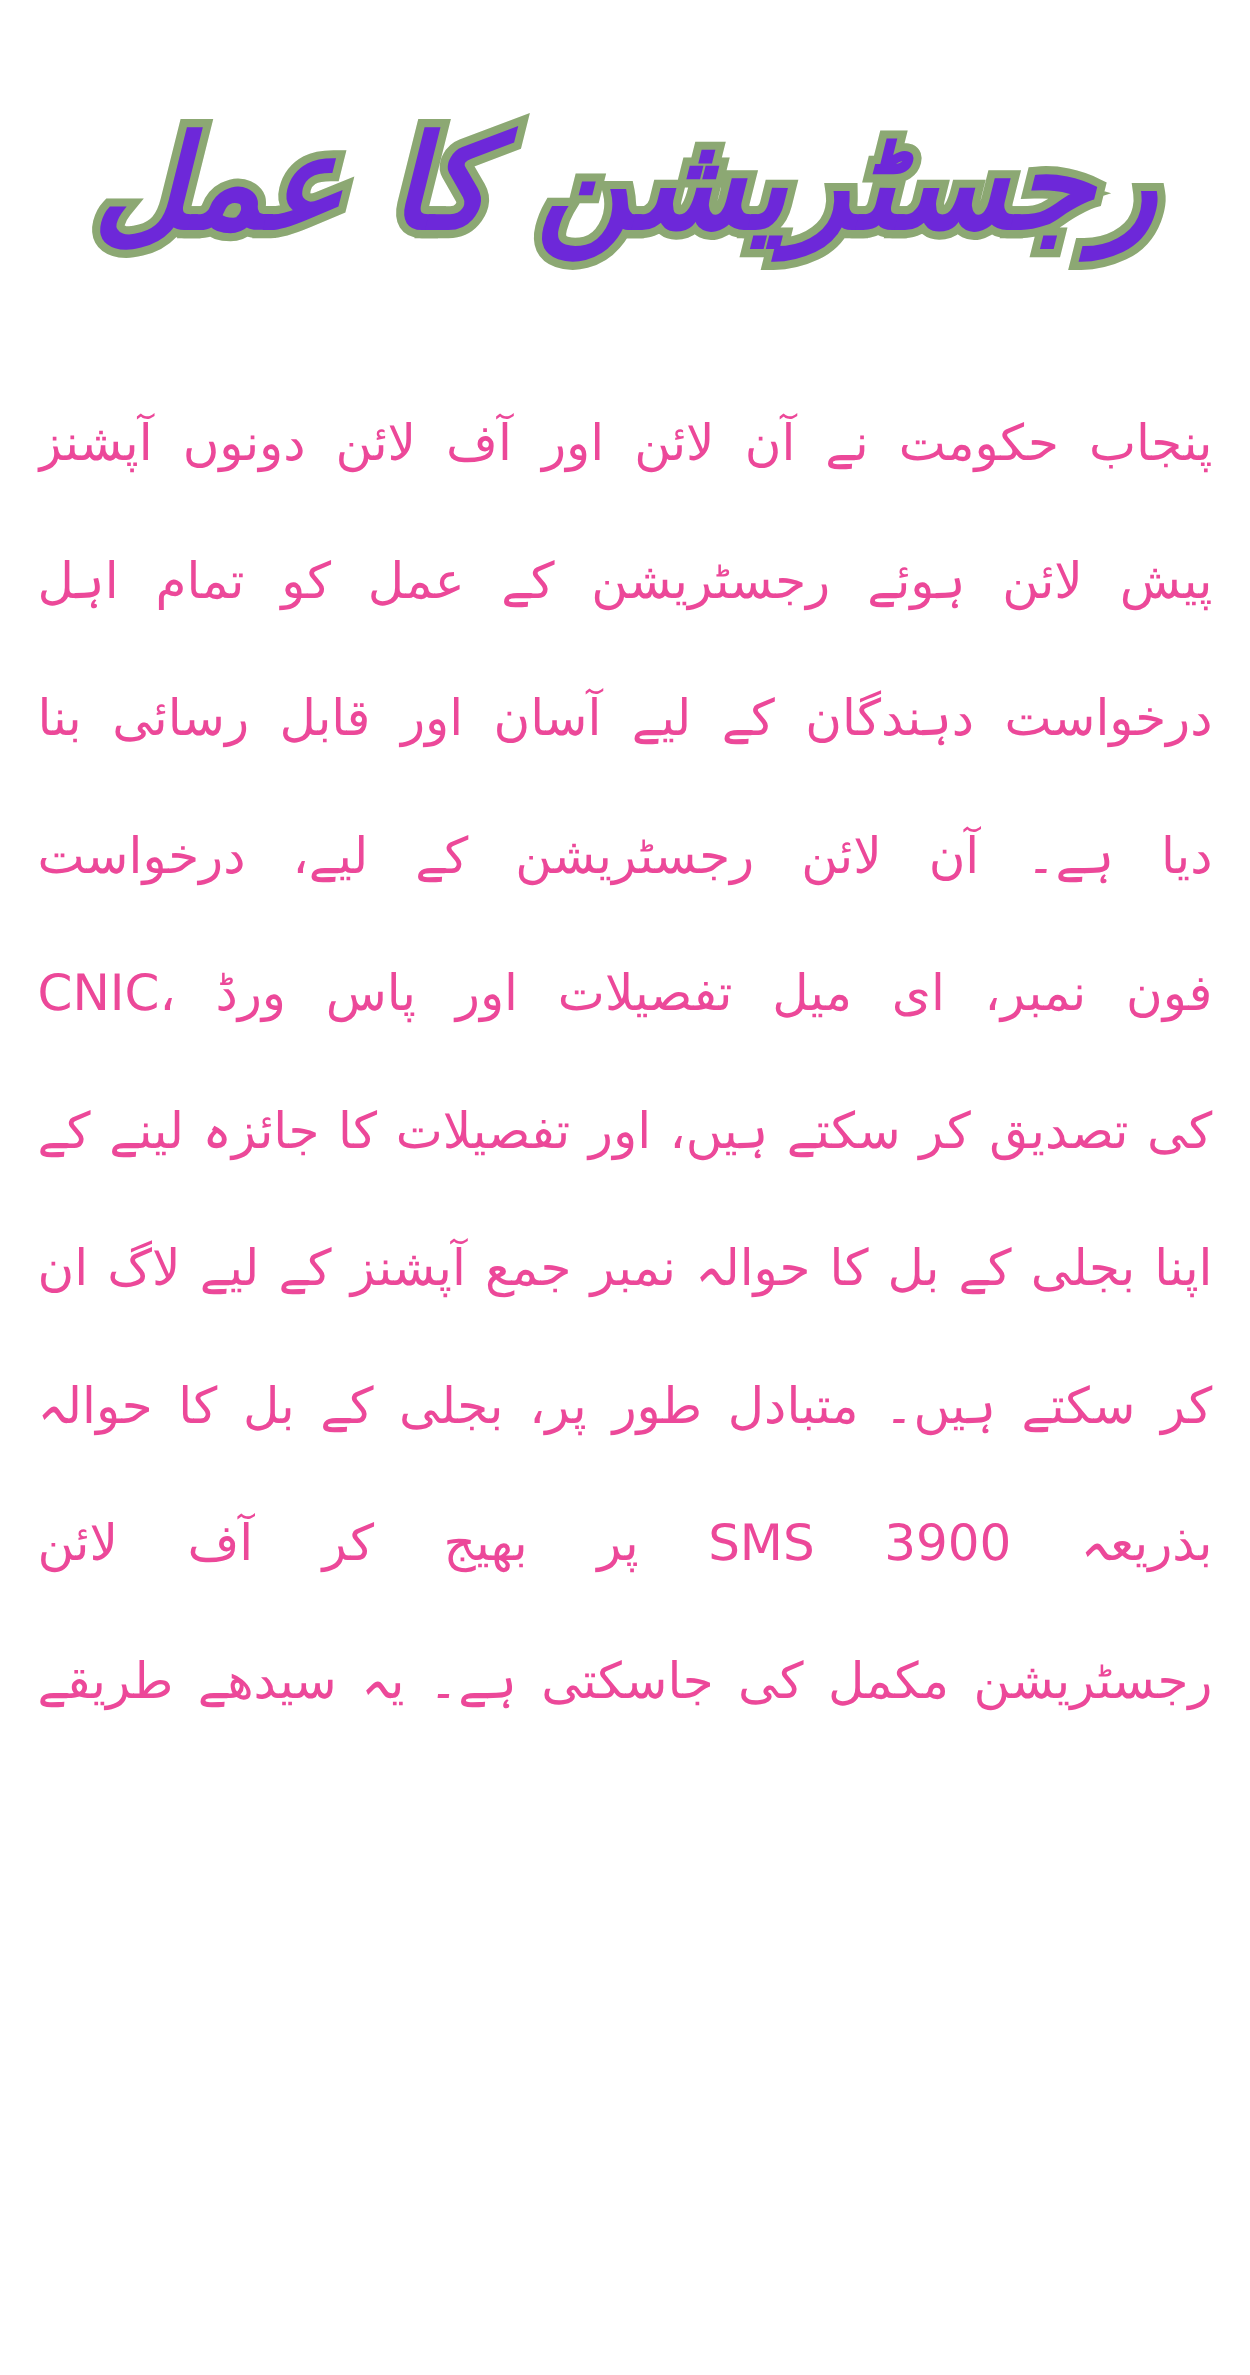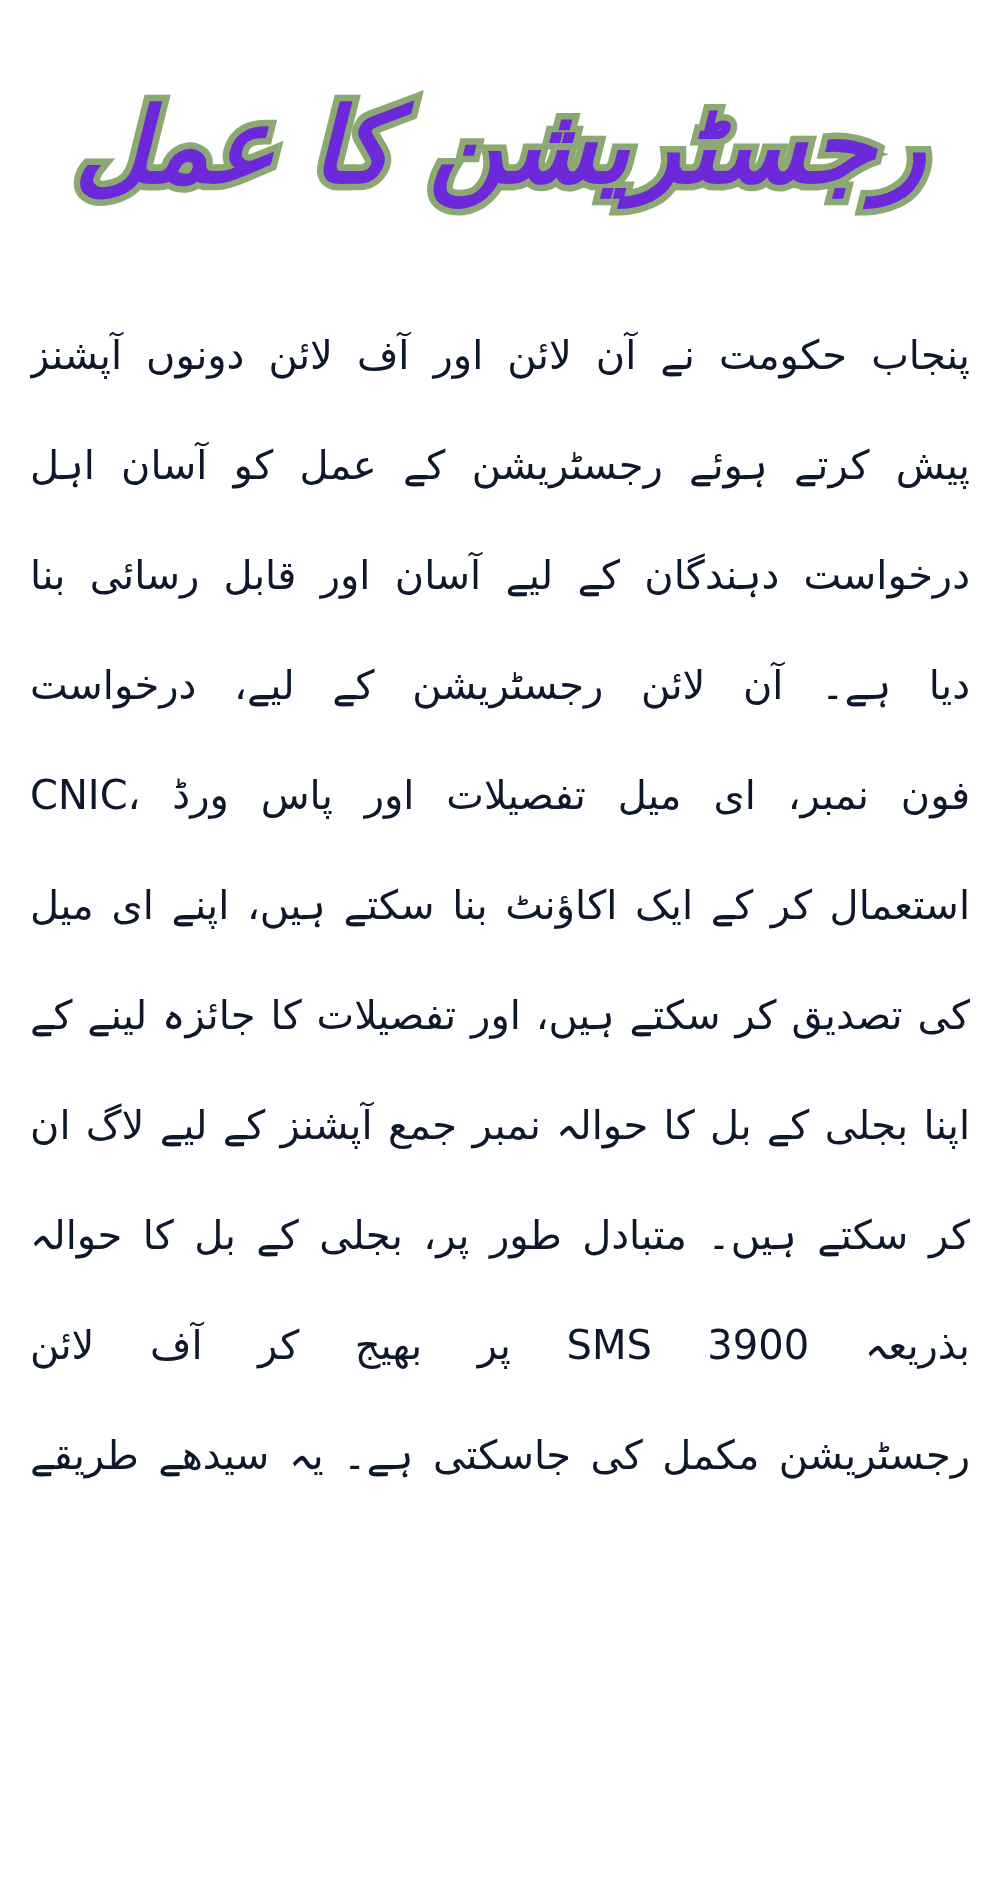--- a/index.html
+++ b/index.html
@@ -47,43 +47,42 @@
   }
   .body-line {
     direction: rtl;
     unicode-bidi: plaintext;
     font-size: 40px;
     line-height: 110px;
     height: 110px;
     text-align: justify;
     text-align-last: justify;
     overflow: hidden;
-    color: #0f172a;
+    color: #ec4899;
   }
   .body-line.last { text-align-last: center; }
 </style>
 </head>
 <body>
 
 <div class="page">
 
   <header class="title-wrap">
     <div class="title-stack">
       <h1 class="title-layer stroke" aria-hidden="true">رجسٹریشن کا عمل</h1>
       <h1 class="title-layer fill">رجسٹریشن کا عمل</h1>
     </div>
   </header>
 
   <main class="article-body">
     <div class="body-line">پنجاب حکومت نے آن لائن اور آف لائن دونوں آپشنز</div>
-    <div class="body-line">پیش کرتے ہوئے رجسٹریشن کے عمل کو آسان اہل</div>
+    <div class="body-line">پیش لائن ہوئے رجسٹریشن کے عمل کو تمام اہل</div>
     <div class="body-line">درخواست دہندگان کے لیے آسان اور قابل رسائی بنا</div>
     <div class="body-line">دیا ہے۔ آن لائن رجسٹریشن کے لیے، درخواست</div>
     <div class="body-line">CNIC، فون نمبر، ای میل تفصیلات اور پاس ورڈ</div>
-    <div class="body-line">استعمال کر کے ایک اکاؤنٹ بنا سکتے ہیں، اپنے ای میل</div>
     <div class="body-line">کی تصدیق کر سکتے ہیں، اور تفصیلات کا جائزہ لینے کے بعد</div>
     <div class="body-line">اپنا بجلی کے بل کا حوالہ نمبر جمع آپشنز کے لیے لاگ ان</div>
     <div class="body-line">کر سکتے ہیں۔ متبادل طور پر، بجلی کے بل کا حوالہ نمبر</div>
     <div class="body-line">بذریعہ SMS 3900 پر بھیج کر آف لائن</div>
     <div class="body-line">رجسٹریشن مکمل کی جاسکتی ہے۔ یہ سیدھے طریقے اس</div>
   </main>
 
 </div>
 
 </body></html>

